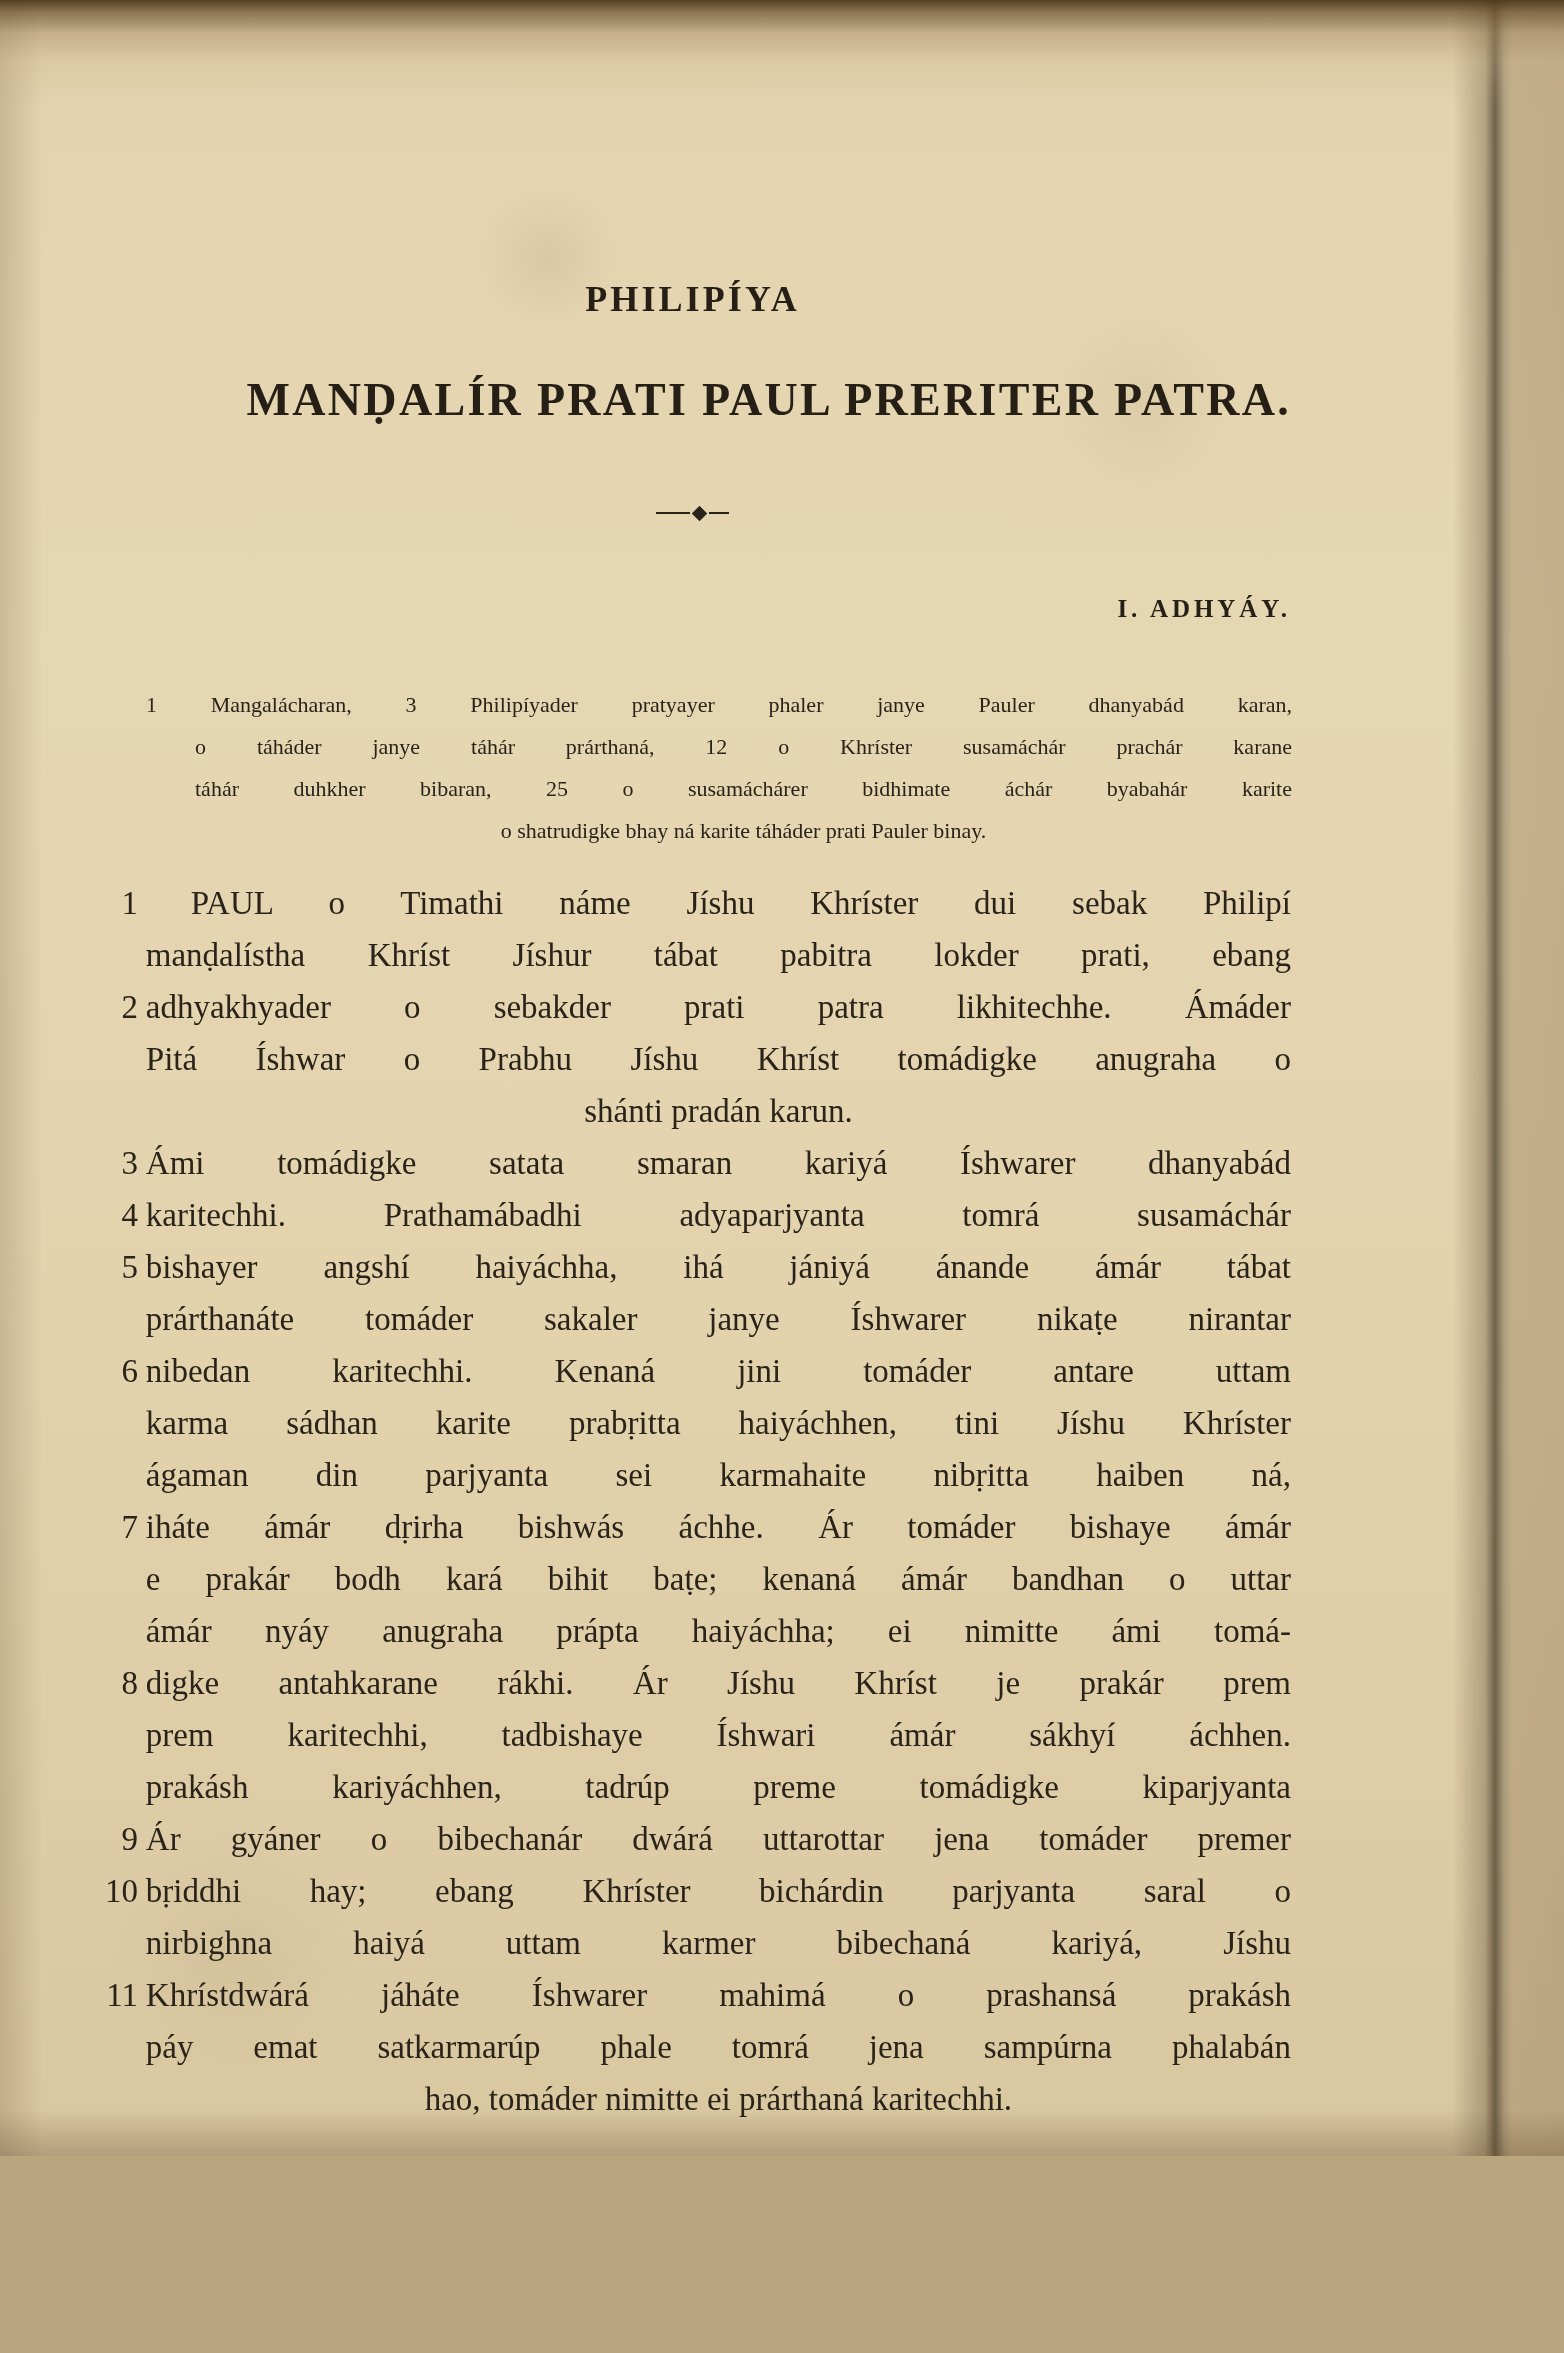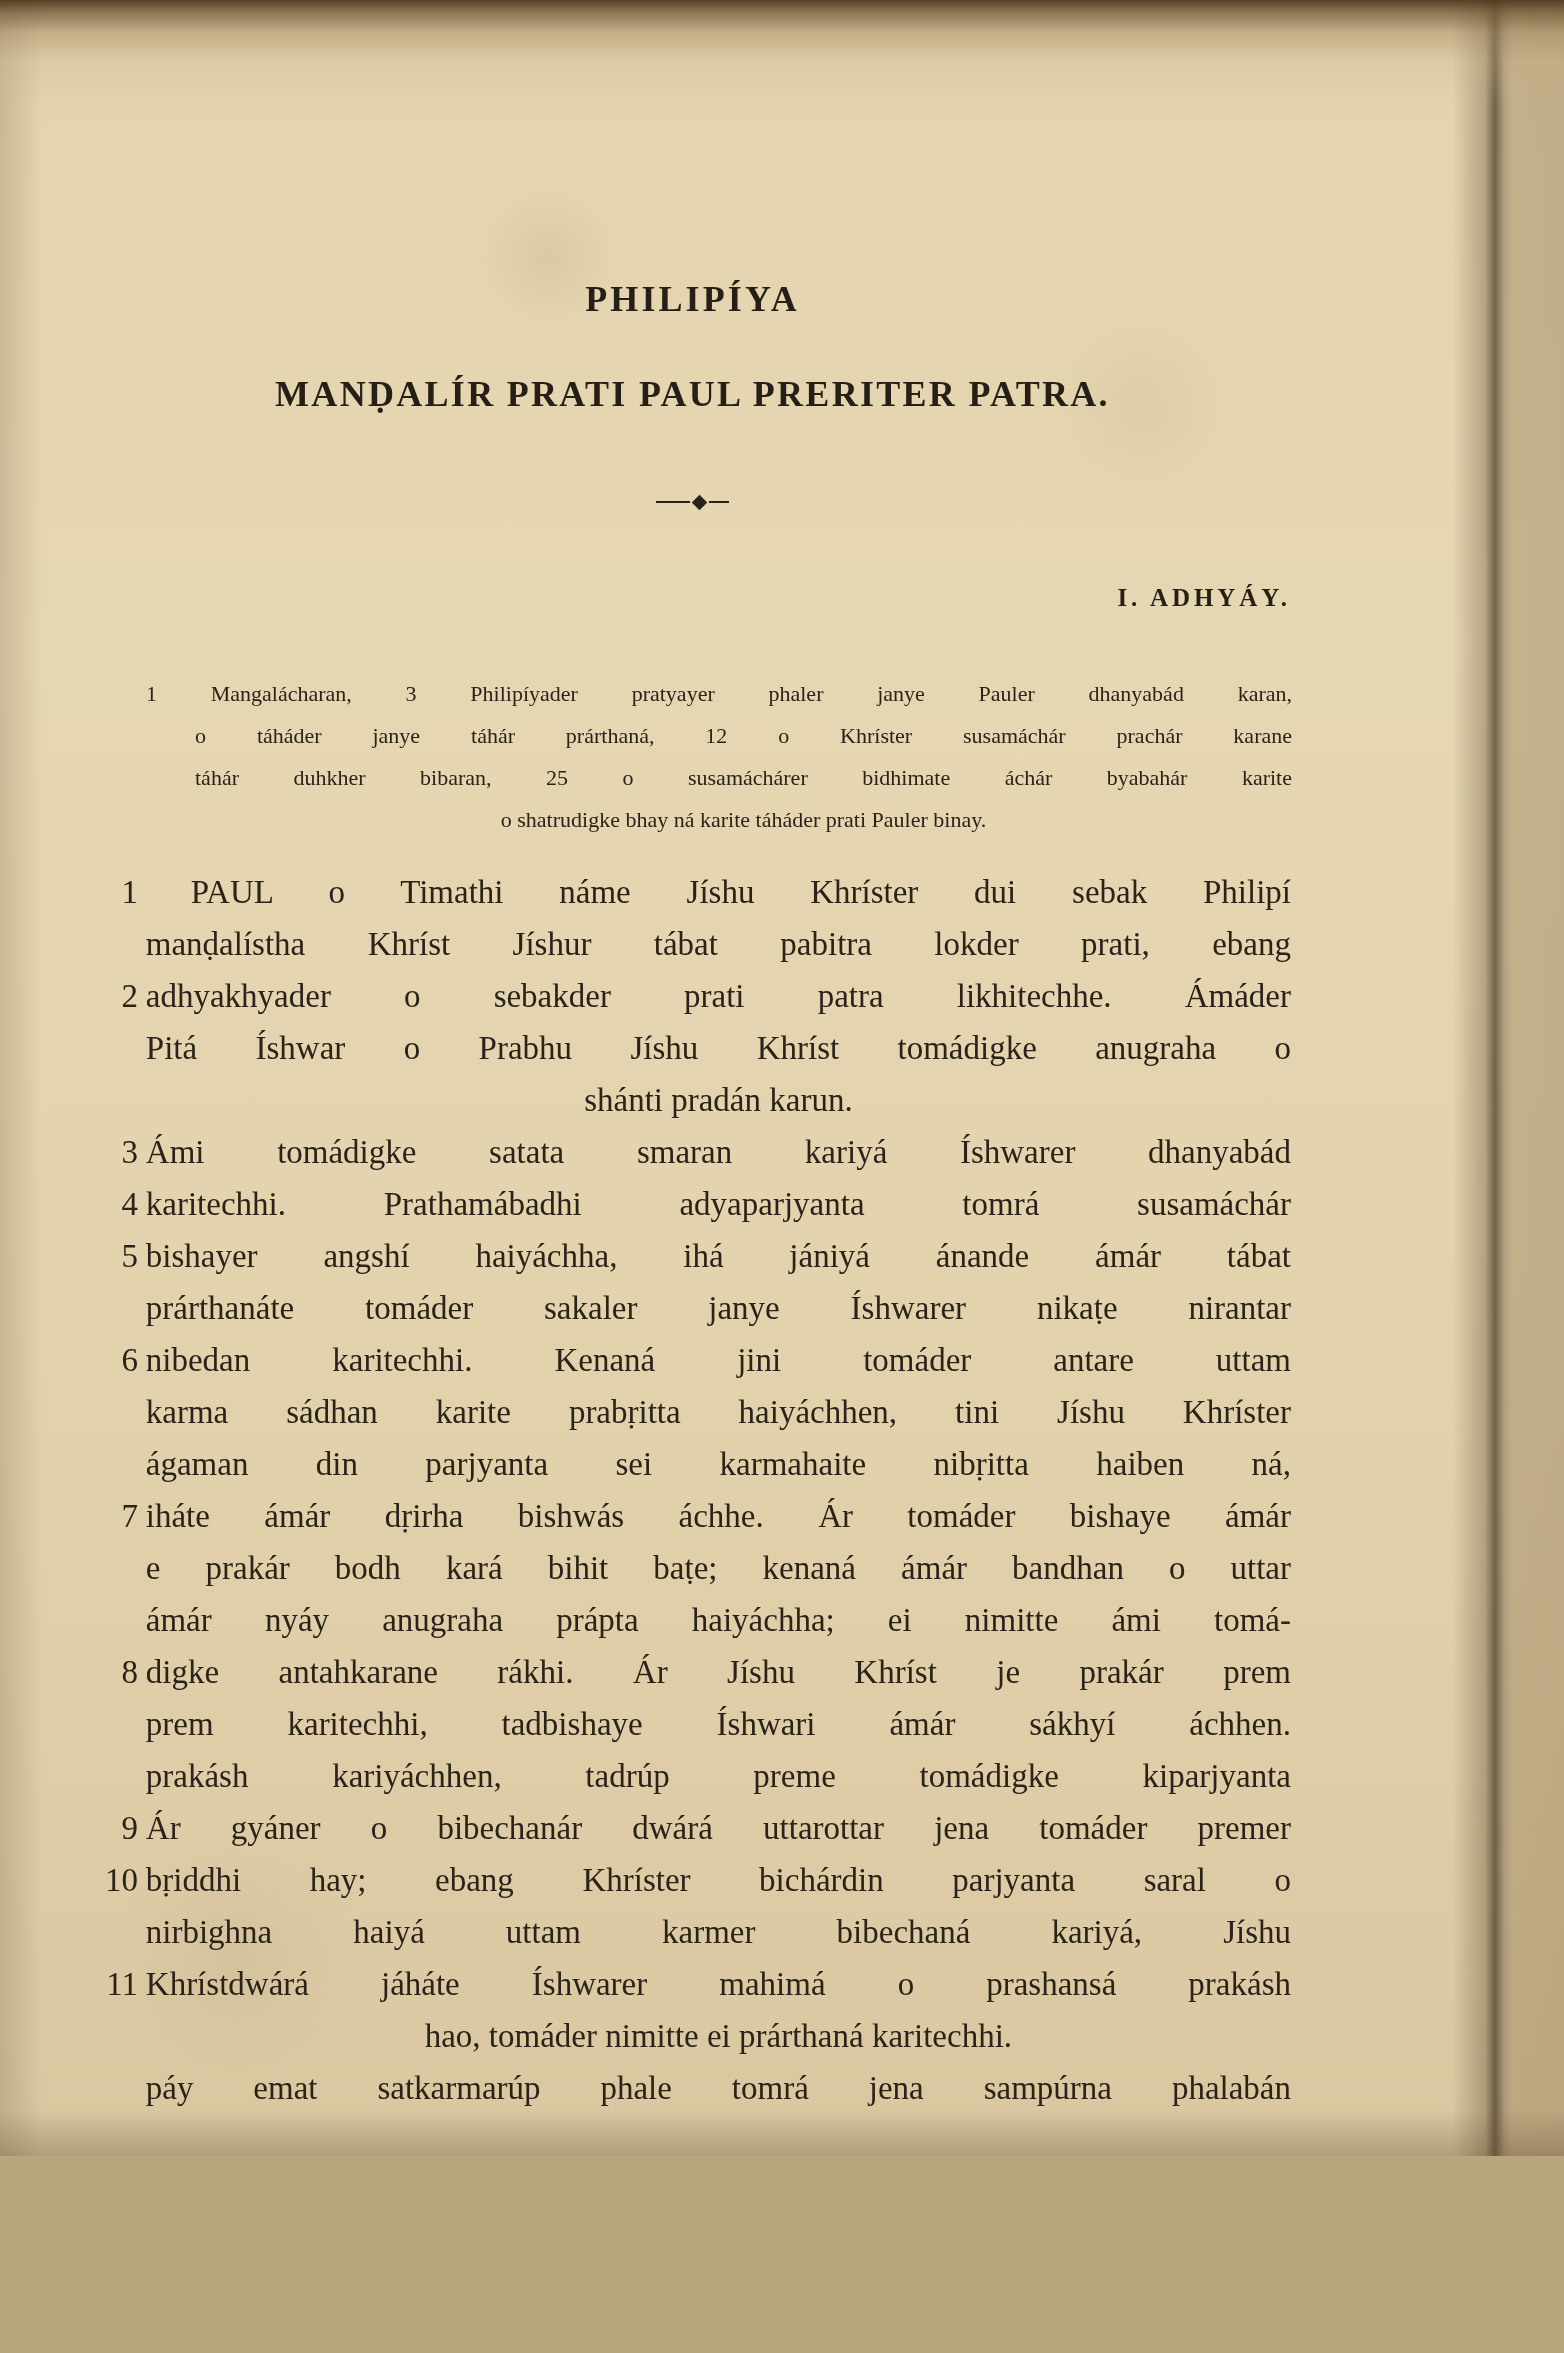--- a/index.html
+++ b/index.html
@@ -41,24 +41,24 @@
     margin: 278px 0 0 0;
     font-size: 36px;
     font-weight: bold;
     letter-spacing: 3.1px;
     text-align: center;
     color: #251f16;
   }
 
   .book-subtitle {
     margin: 53px 0 0 0;
-    font-size: 36px;
+    font-size: 46px;
     font-weight: bold;
     letter-spacing: 2.3px;
-    text-align: center;
+    text-align: right;
     color: #251f16;
     font-family: Liberation Serif, serif;
   }
 
   .divider {
     margin: 80px auto 0 auto;
     display: flex;
     align-items: center;
     justify-content: center;
     height: 14px;
@@ -215,22 +215,22 @@
         <div class="body-row">
     <span class="vnum"></span>
     <span class="vtext just">nirbighna haiyá uttam karmer bibechaná kariyá, Jíshu</span>
   </div>
         <div class="body-row">
     <span class="vnum">11</span>
     <span class="vtext just">Khrístdwárá jáháte Íshwarer mahimá o prashansá prakásh</span>
   </div>
         <div class="body-row">
     <span class="vnum"></span>
+    <span class="vtext just">páy emat satkarmarúp phale tomrá jena sampúrna phalabán</span>
+  </div>
+        <div class="body-row">
+    <span class="vnum"></span>
     <span class="vtext nojust">hao, tomáder nimitte ei prárthaná karitechhi.</span>
   </div>
-        <div class="body-row">
-    <span class="vnum"></span>
-    <span class="vtext just">páy emat satkarmarúp phale tomrá jena sampúrna phalabán</span>
-  </div>
       </div>
   </div>
 </div>
 
 
 </body></html>

